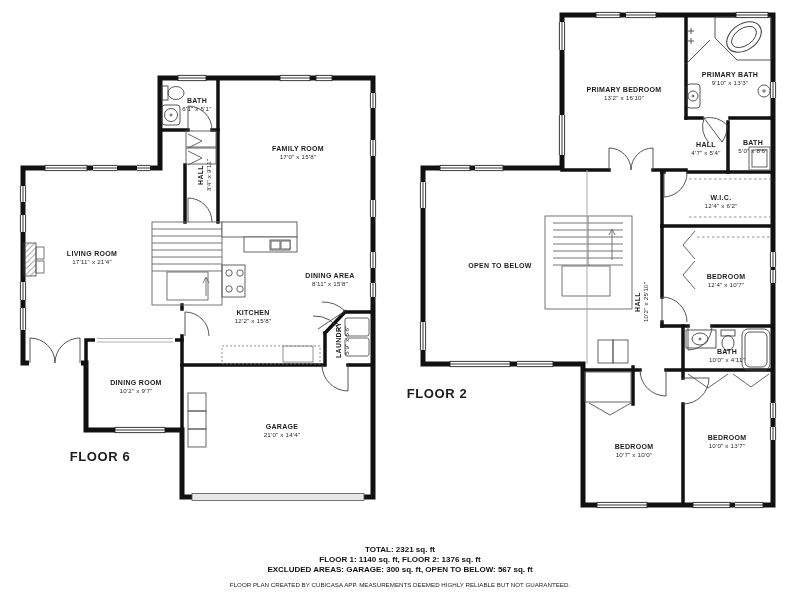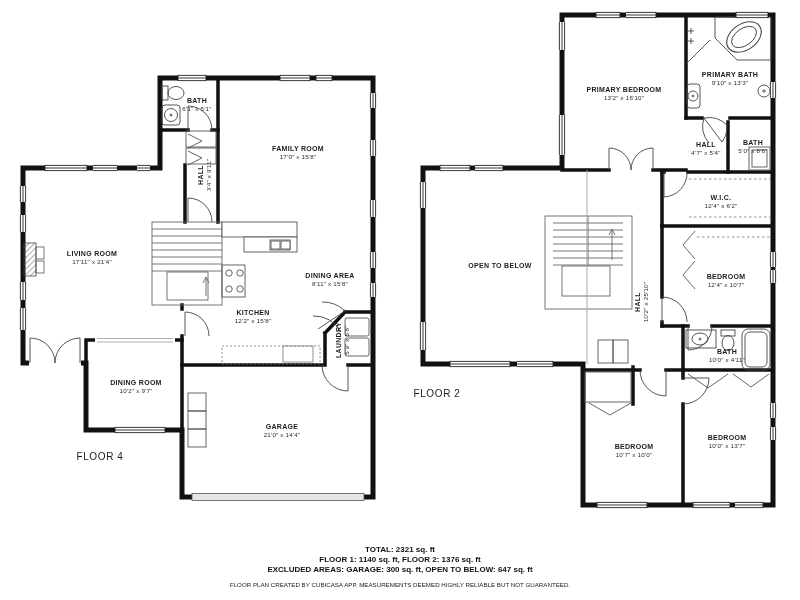--- a/index.html
+++ b/index.html
@@ -3,21 +3,21 @@
 <meta charset="utf-8">
 <style>
   html,body{margin:0;padding:0;background:#fff;}
   #canvas{position:relative;width:800px;height:600px;background:#fff;overflow:hidden;
           font-family:"Liberation Sans", sans-serif;}
   #plan-svg{position:absolute;left:0;top:0;}
   .lbl{position:absolute;transform:translate(-50%,-50%);text-align:center;white-space:nowrap;color:#1c1c1c;}
   .lbl.rot{transform:translate(-50%,-50%) rotate(-90deg);}
   .lbl .rn{display:block;font-size:7px;font-weight:bold;letter-spacing:.3px;line-height:9px;}
   .lbl .rd{display:block;font-size:6.2px;font-weight:normal;color:#2a2a2a;line-height:8px;letter-spacing:.2px;}
-  .floor-tag{position:absolute;transform:translate(-50%,-50%);font-size:10px;font-weight:normal;
+  .floor-tag{position:absolute;transform:translate(-50%,-50%);font-size:13px;font-weight:bold;
              letter-spacing:.6px;color:#1c1c1c;white-space:nowrap;}
   .sum{position:absolute;left:0;width:800px;text-align:center;font-size:8px;font-weight:bold;
        color:#111;white-space:nowrap;}
   .sum.small{font-size:6.2px;font-weight:normal;color:#222;}
 </style>
 </head>
 <body>
 
 <div id="canvas">
 
@@ -297,21 +297,21 @@
     <span class="rd">5'9" x 5'8"</span>
       </div>
   <div class="lbl" style="left:136px;top:386px">
     <span class="rn">DINING ROOM</span>
     <span class="rd">10'2" x 9'7"</span>
       </div>
   <div class="lbl" style="left:282px;top:430px">
     <span class="rn">GARAGE</span>
     <span class="rd">21'0" x 14'4"</span>
       </div>
-  <div class="floor-tag" style="left:100px;top:456px">FLOOR 4</div>
+  <div class="floor-tag" style="left:100px;top:456px">FLOOR 6</div>
 </div>
 
 <div>
   <div class="lbl" style="left:624px;top:93px">
     <span class="rn">PRIMARY BEDROOM</span>
     <span class="rd">13'2" x 16'10"</span>
       </div>
   <div class="lbl" style="left:730px;top:78px">
     <span class="rn">PRIMARY BATH</span>
     <span class="rd">9'10" x 13'3"</span>
@@ -350,17 +350,17 @@
   <div class="lbl" style="left:727px;top:441px">
     <span class="rn">BEDROOM</span>
     <span class="rd">10'0" x 13'7"</span>
       </div>
   <div class="floor-tag" style="left:437px;top:393px">FLOOR 2</div>
 </div>
 
 <div>
   <div class="sum" style="top:545px">TOTAL: 2321 sq. ft</div>
   <div class="sum" style="top:555px">FLOOR 1: 1140 sq. ft, FLOOR 2: 1376 sq. ft</div>
-  <div class="sum" style="top:565px">EXCLUDED AREAS: GARAGE: 300 sq. ft, OPEN TO BELOW: 647 sq. ft</div>
+  <div class="sum" style="top:565px">EXCLUDED AREAS: GARAGE: 300 sq. ft, OPEN TO BELOW: 567 sq. ft</div>
   <div class="sum small" style="top:581px">FLOOR PLAN CREATED BY CUBICASA APP. MEASUREMENTS DEEMED HIGHLY RELIABLE BUT NOT GUARANTEED.</div>
 </div>
 
 </div>
 
 </body></html>

